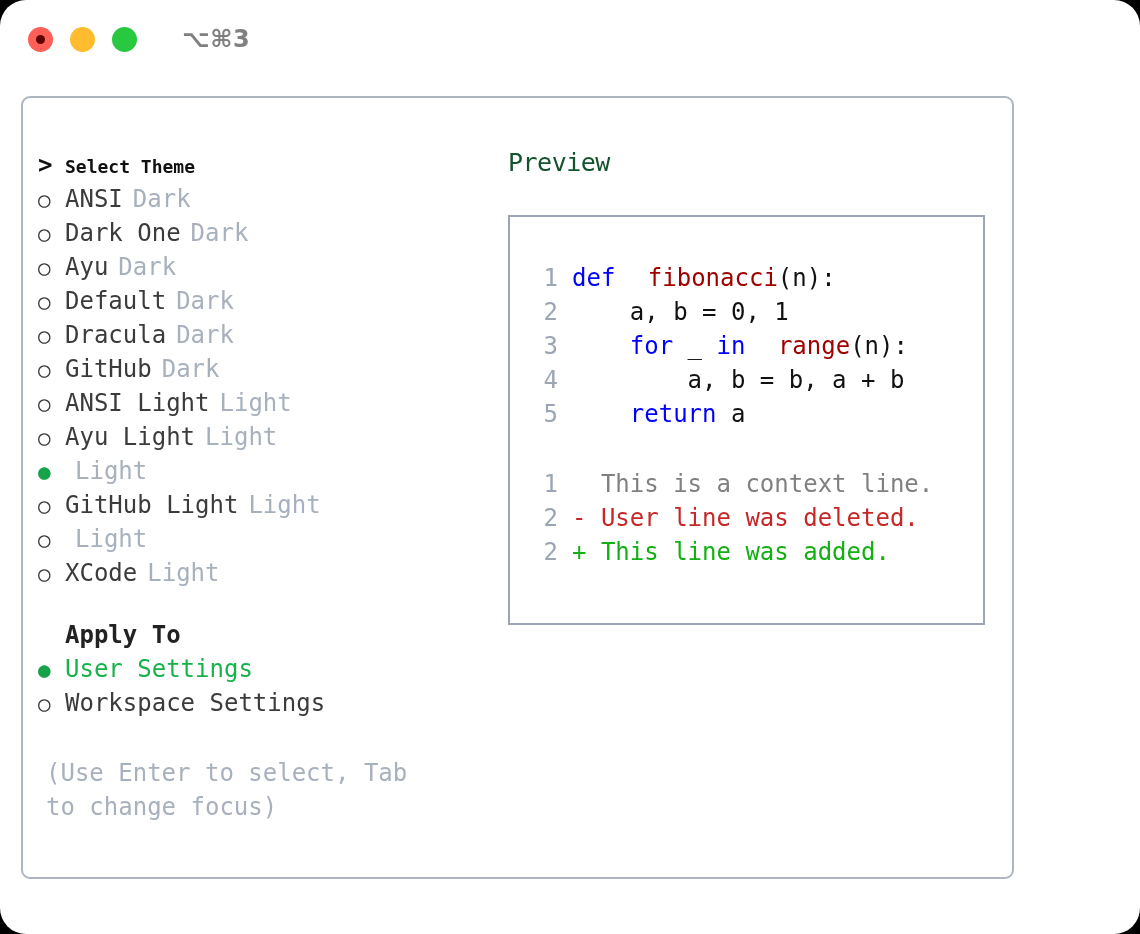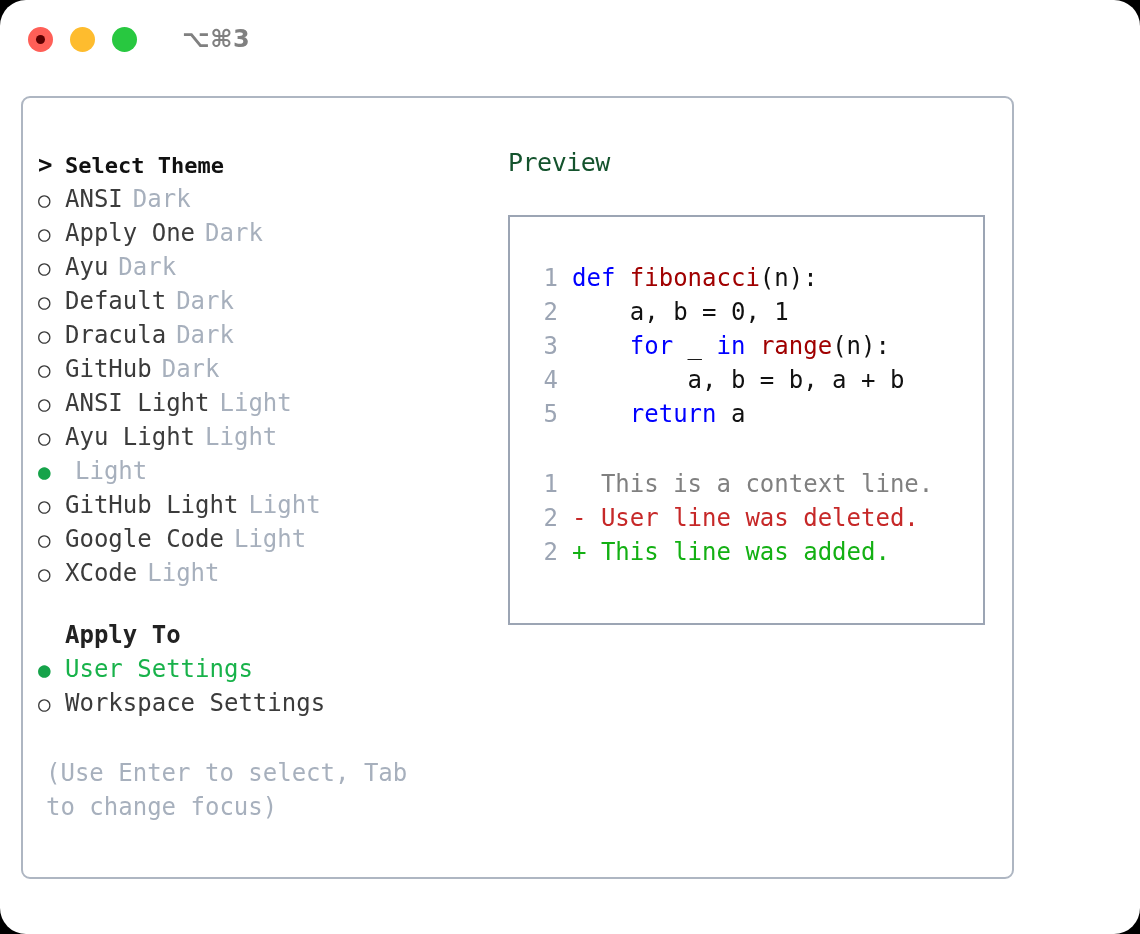--- a/index.html
+++ b/index.html
@@ -95,21 +95,21 @@
   .marker.sel { color: #16a34a; }
   .marker.caret {
     color: #111111;
     font-weight: bold;
     font-size: 24px;
   }
 
   .head-row .label {
     font-weight: bold;
     color: #111111;
-    font-size: 22px;
+    font-size: 18px;
   }
 
   .label { color: #3b3b3b; }
   .label.green { color: #18b24a; }
   .tag {
     color: #a7b0bd;
     margin-left: 10px;
   }
 
   .section-label {
@@ -157,21 +157,21 @@
     white-space: pre;
   }
   .ln {
     width: 30px;
     flex: 0 0 auto;
     text-align: right;
     color: #9ca5b4;
     margin-right: 14px;
   }
   .tok-kw   { color: #0000ff; }
-  .tok-fn   { color: #a00000; }
+  .tok-fn   { color: #a00000; margin-left: 18px; }
   .tok-plain{ color: #111111; }
   .tok-ctx  { color: #808080; }
   .tok-del  { color: #c62828; }
   .tok-add  { color: #13b013; }
 
   .gap-line { height: 36px; }
 </style>
 </head>
 <body>
 
@@ -193,30 +193,30 @@
 
       <div class="left-col">
 
         <div class="row head-row">
           <span class="marker caret">&gt;</span>
           <span class="label">Select Theme</span>
         </div>
 
         <div id="theme-list">
             <div class="row"><span class="marker">○</span><span class="label">ANSI</span><span class="tag">Dark</span></div>
-            <div class="row"><span class="marker">○</span><span class="label">Apply One</span><span class="tag">Dark</span></div>
+            <div class="row"><span class="marker">○</span><span class="label">Dark One</span><span class="tag">Dark</span></div>
             <div class="row"><span class="marker">○</span><span class="label">Ayu</span><span class="tag">Dark</span></div>
             <div class="row"><span class="marker">○</span><span class="label">Default</span><span class="tag">Dark</span></div>
             <div class="row"><span class="marker">○</span><span class="label">Dracula</span><span class="tag">Dark</span></div>
             <div class="row"><span class="marker">○</span><span class="label">GitHub</span><span class="tag">Dark</span></div>
             <div class="row"><span class="marker">○</span><span class="label">ANSI Light</span><span class="tag">Light</span></div>
             <div class="row"><span class="marker">○</span><span class="label">Ayu Light</span><span class="tag">Light</span></div>
             <div class="row"><span class="marker sel">●</span><span class="tag">Light</span></div>
             <div class="row"><span class="marker">○</span><span class="label">GitHub Light</span><span class="tag">Light</span></div>
-            <div class="row"><span class="marker">○</span><span class="label">Google Code</span><span class="tag">Light</span></div>
+            <div class="row"><span class="marker">○</span><span class="tag">Light</span></div>
             <div class="row"><span class="marker">○</span><span class="label">XCode</span><span class="tag">Light</span></div>
           </div>
 
         <div class="spacer-sm"></div>
 
         <div class="row">
           <span class="marker"></span>
           <span class="section-label">Apply To</span>
         </div>
 

